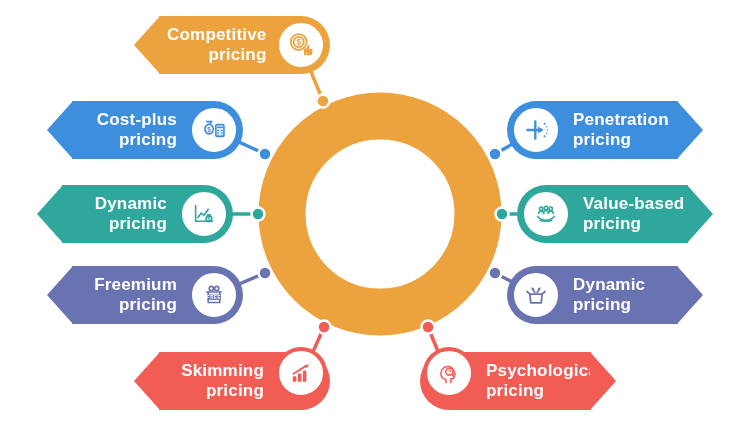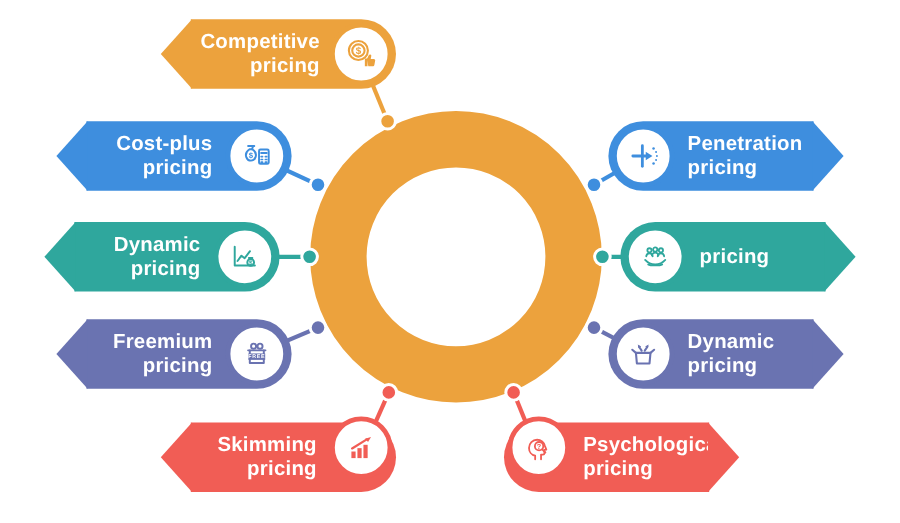--- a/index.html
+++ b/index.html
@@ -180,20 +180,21 @@
           <circle cx="12" cy="6.8" r="1.5"></circle>
           <circle cx="16.1" cy="7.4" r="1.5"></circle>
         <path d="M5.6 11.6c.2-1.2 1.1-2 2.3-2 1.2 0 2.1.8 2.3 2"></path>
         <path d="M9.7 11c.2-1.2 1.1-2 2.3-2 1.2 0 2.1.8 2.3 2"></path>
         <path d="M13.8 11.6c.2-1.2 1.1-2 2.3-2 1.2 0 2.1.8 2.3 2"></path>
         <path d="M4.8 14.2c2 2.2 4.6 3.2 7.2 3.2s5.2-1 7.2-3.2"></path>
         <path d="M7 17.4c1.6 1 8.4 1 10 0"></path>
       </svg>
     </div>
     <div class="label">
+      <span>Value-based</span>
       <span>pricing</span>
     </div>
   </div>
 
   <div class="banner right" style="left: 507px; top: 266px; width: 171px; --c: #6A73B1;">
     <div class="icon-circle">
       <svg viewBox="0 0 24 24" fill="none" stroke="currentColor" stroke-width="1.5" stroke-linecap="round" stroke-linejoin="round">
         <path d="M6.8 11.2h10.4l-.7 7.6H7.5z"></path>
         <path d="M6.8 11.2 4.2 9M17.2 11.2 19.8 9"></path>
         <path d="M10.9 9.6 9 6.8M13.1 9.6l1.9-2.8"></path>

